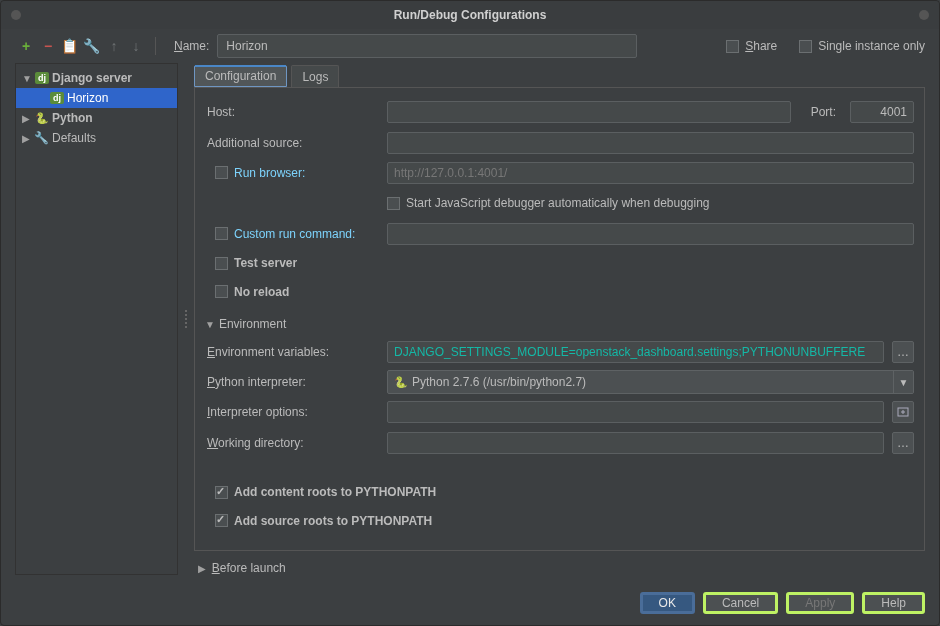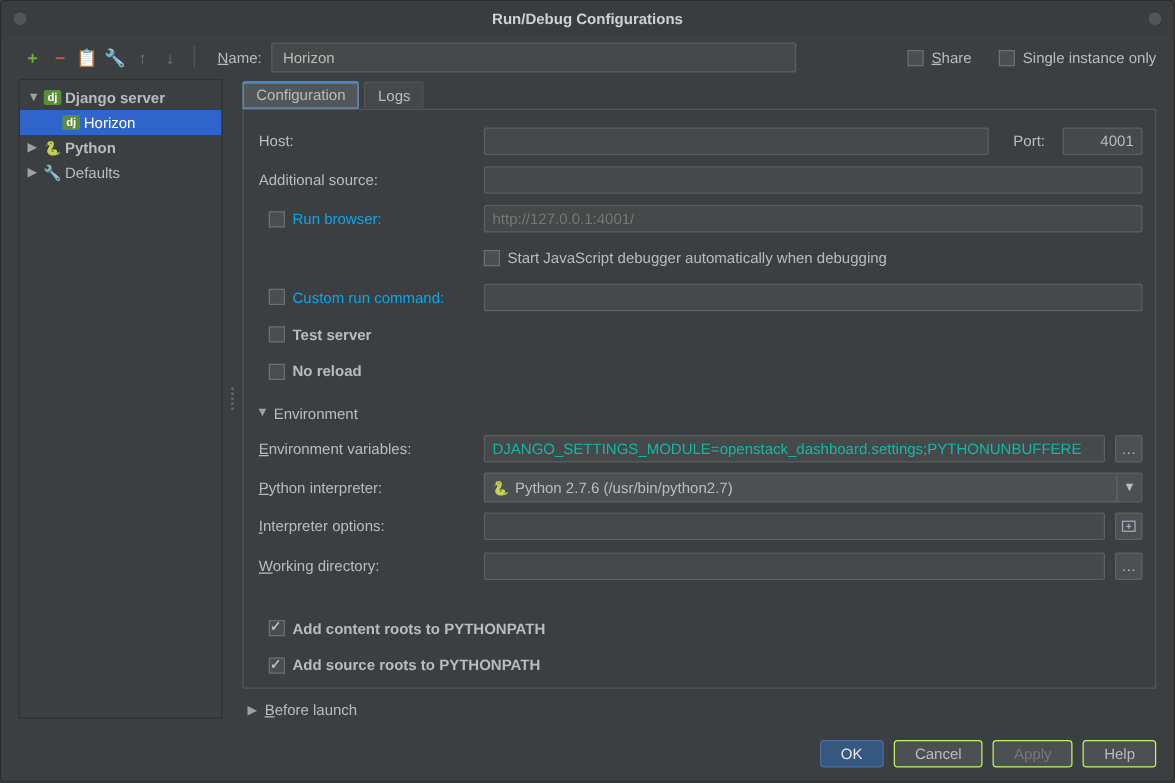--- a/index.html
+++ b/index.html
@@ -34,33 +34,33 @@
 .tree-row.child { padding-left: 34px; }
 .tree-arrow { width: 10px; display: inline-block; color: #a0a0a0; font-size: 10px; }
 .dj-icon { width: 14px; height: 12px; background: #5b8c3a; color: #fff; font-size: 9px; display: flex; align-items: center; justify-content: center; border-radius: 2px; font-weight: bold; }
 .py-icon { width: 14px; height: 12px; display: flex; align-items: center; justify-content: center; font-size: 11px; }
 .def-icon { width: 14px; height: 12px; color: #8a8f91; font-size: 12px; display: flex; align-items: center; justify-content: center; }
 .main { flex: 1; display: flex; flex-direction: column; }
 .tabs { height: 24px; display: flex; align-items: flex-end; gap: 0; }
 .tab { height: 22px; padding: 4px 10px; display: flex; align-items: center; border: 1px solid #555; border-bottom: none; background: #45494a; color: #bbbbbb; border-top-left-radius: 2px; border-top-right-radius: 2px; margin-right: 4px; }
 .tab.active { background: #515658; color: #bbbbbb; border-bottom: 1px solid #515658; border-color: #6f96c2; position: relative; z-index: 2; }
 .tab.active::after { content: ""; position: absolute; left: 0; right: 0; top: -1px; height: 2px; background: #4a87c7; }
-.panel { flex: 1; border: 1px solid #555; background: #3c3f41; padding: 12px 10px 6px 10px; display: flex; flex-direction: column; gap: 6px; overflow: hidden; }
+.panel { flex: 1; border: 1px solid #555; background: #3c3f41; padding: 12px 10px 18px 10px; display: flex; flex-direction: column; gap: 6px; overflow: hidden; }
 .formrow { display: flex; align-items: center; height: 26px; gap: 8px; }
 .formrow .label { width: 174px; color: #bbbbbb; padding-left: 2px; }
-.formrow .label-indent { width: 174px; color: #0ea5e9; padding-left: 10px; display: flex; align-items: center; }
+.formrow .label-indent { width: 174px; color: #7dd3fc; padding-left: 10px; display: flex; align-items: center; }
 .input { flex: 1; height: 22px; background: #45494a; border: 1px solid #5b5f61; color: #14b8a6; padding: 0 6px; border-radius: 2px; overflow: hidden; white-space: nowrap; display: flex; align-items: center; }
 .input.empty { color: #777; }
 .port-label { color: #bbbbbb; padding: 0 6px 0 12px; }
 .port-input { width: 64px; height: 22px; background: #45494a; border: 1px solid #5b5f61; color: #bbbbbb; text-align: right; padding: 0 6px; border-radius: 2px; }
 .checkbox-row { display: flex; align-items: center; height: 24px; padding-left: 10px; gap: 0; font-weight: bold; }
 .checkbox-row .label-text { color: #bbbbbb; }
 .env-header { display: flex; align-items: center; height: 20px; margin-top: 6px; color: #bbbbbb; gap: 4px; }
 .env-header .tri { font-size: 10px; color: #a0a0a0; }
-.btn { height: 22px; background: #4c5052; border: 1px solid #bef264; color: #bbbbbb; padding: 0 16px; border-radius: 3px; display: flex; align-items: center; justify-content: center; }
+.btn { height: 22px; background: #4c5052; border: 3px solid #bef264; color: #bbbbbb; padding: 0 16px; border-radius: 3px; display: flex; align-items: center; justify-content: center; }
 .btn.primary { background: #365880; border-color: #4a6d99; color: #e8e8e8; }
 .btn.disabled { color: #777; }
 .dots-btn { width: 22px; height: 22px; background: #4c5052; border: 1px solid #5e6264; color: #bbbbbb; display: flex; align-items: center; justify-content: center; border-radius: 2px; font-size: 12px; }
 .select { flex: 1; height: 24px; background: #4c5052; border: 1px solid #5e6264; color: #bbbbbb; display: flex; align-items: center; padding: 0 6px; border-radius: 2px; position: relative; }
 .select .arr { position: absolute; right: 0; top: 0; bottom: 0; width: 20px; background: #4c5052; border-left: 1px solid #5e6264; display: flex; align-items: center; justify-content: center; font-size: 10px; }
 .plus-icon-btn { width: 22px; height: 22px; background: #4c5052; border: 1px solid #5e6264; display: flex; align-items: center; justify-content: center; border-radius: 2px; }
 .footer { height: 44px; display: flex; align-items: center; justify-content: flex-end; padding: 0 14px; gap: 8px; }
 .before-launch { display: flex; align-items: center; gap: 6px; padding: 10px 0 0 4px; color: #bbbbbb; }
 .before-launch .tri { font-size: 10px; color: #a0a0a0; }
 .gripper { width: 4px; display: flex; flex-direction: column; justify-content: center; align-items: center; gap: 2px; }

